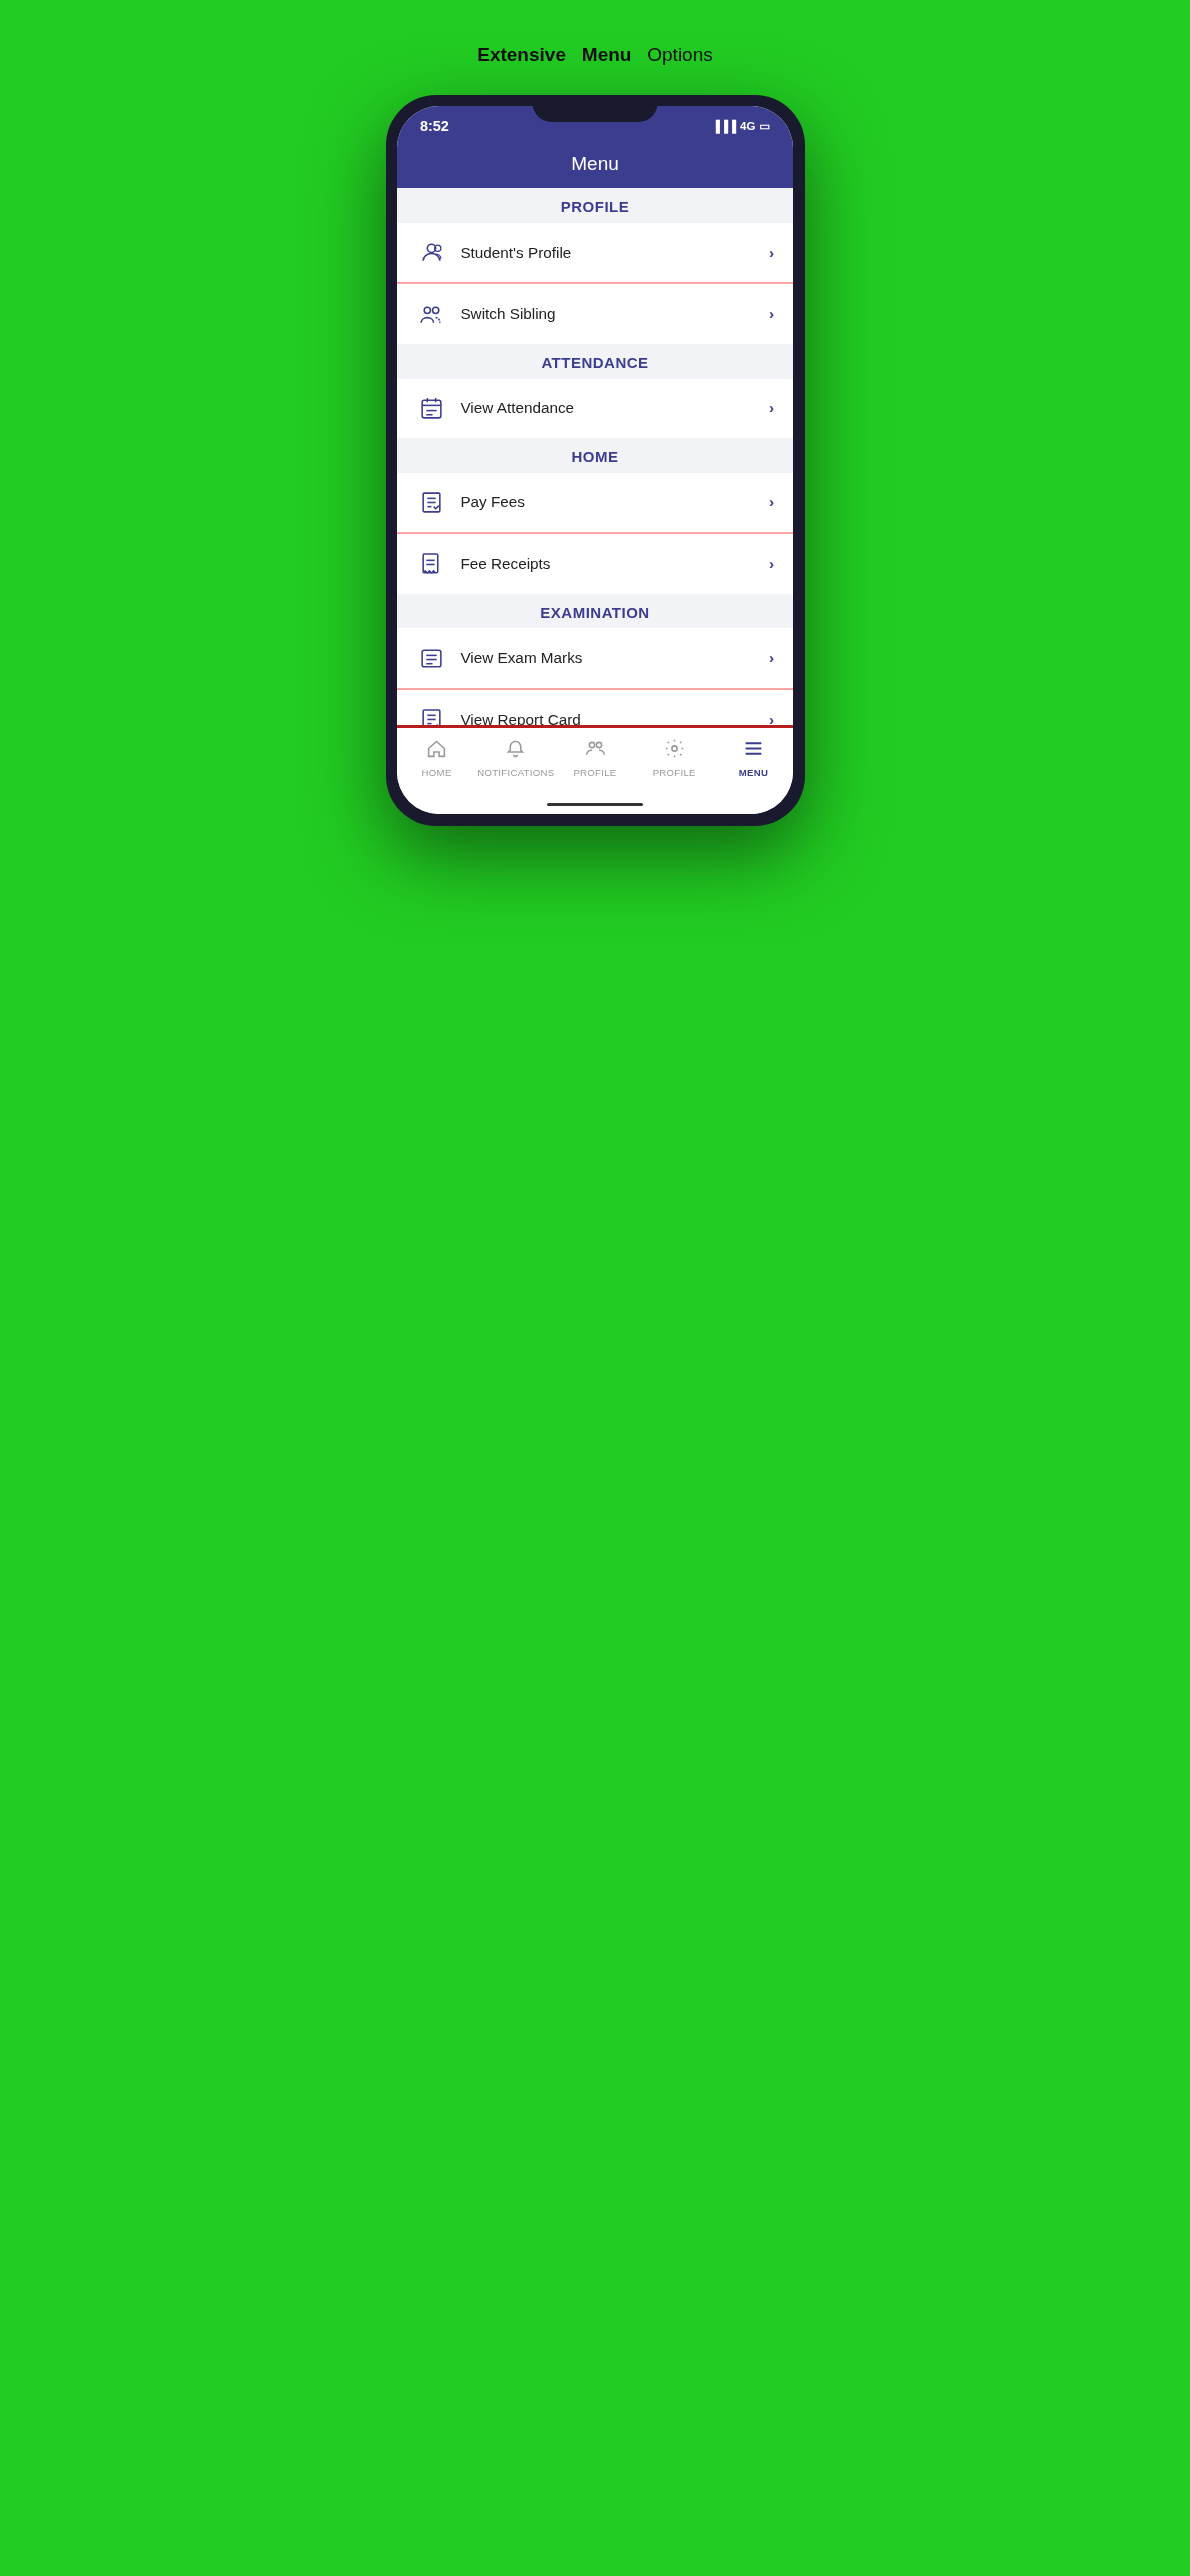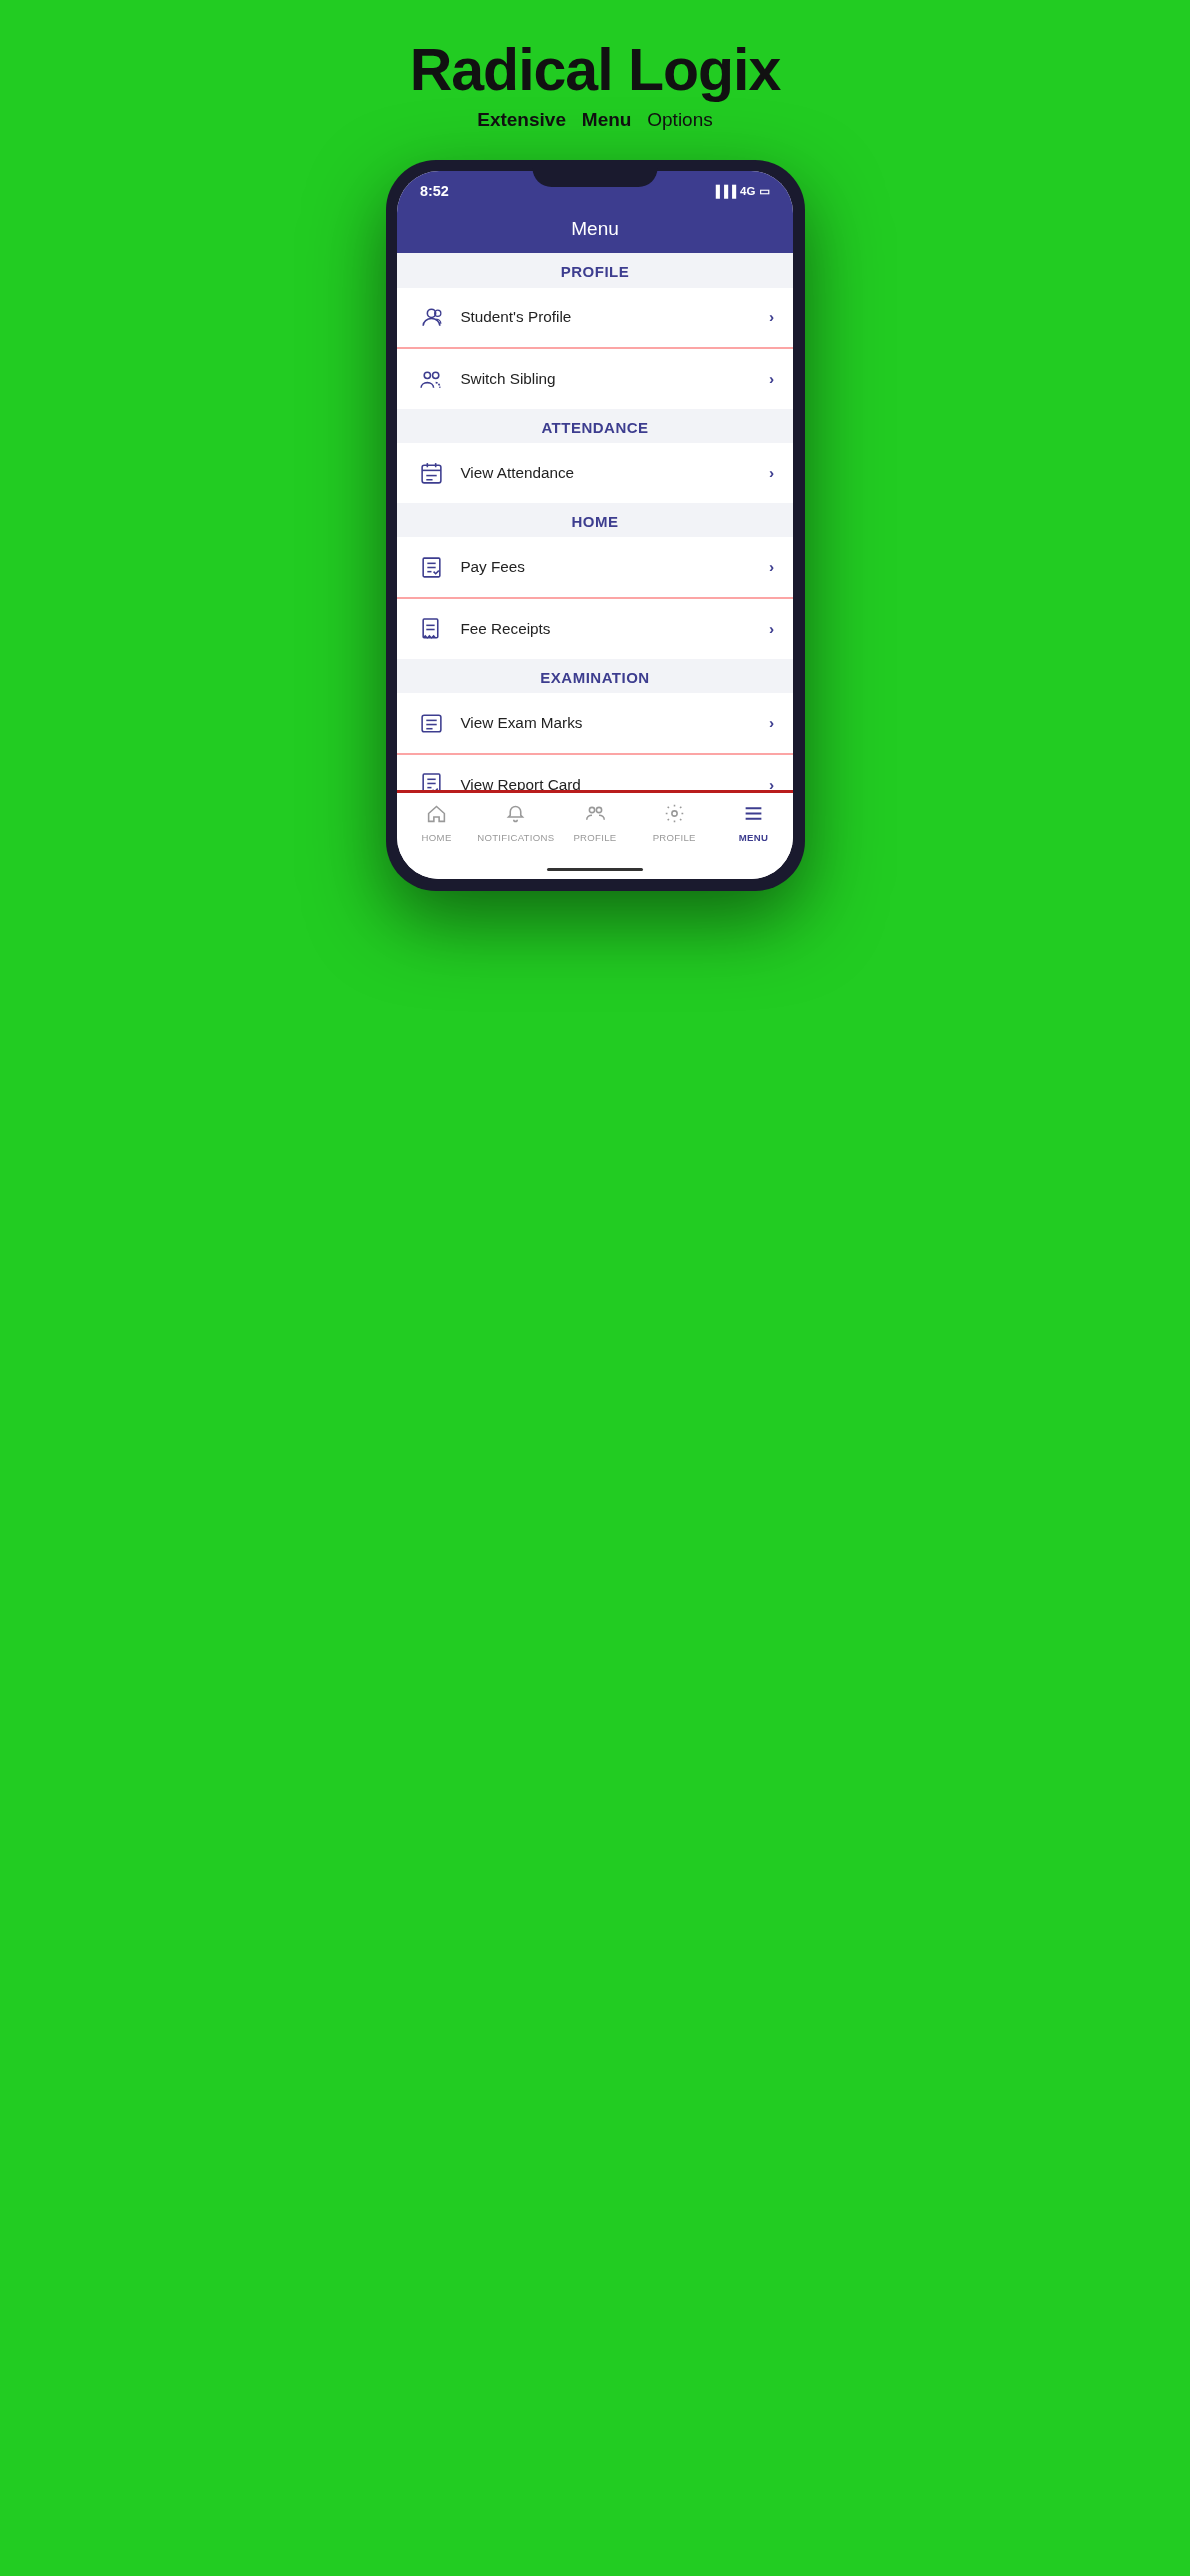--- a/index.html
+++ b/index.html
@@ -221,21 +221,20 @@
       width: 96px;
       height: 3.8px;
       background: #333;
       border-radius: 3.8px;
     }
   </style>
 </head>
 <body>
 
 <div class="header-text">
-  <div class="header-title">Radical Logix</div>
   <div class="header-subtitle">
     <span class="bold-dark">Extensive</span>
     &nbsp;
     <span class="bold-dark">Menu</span>
     &nbsp;
     <span>Options</span>
   </div>
 </div>
 
 <div class="phone-shell">

